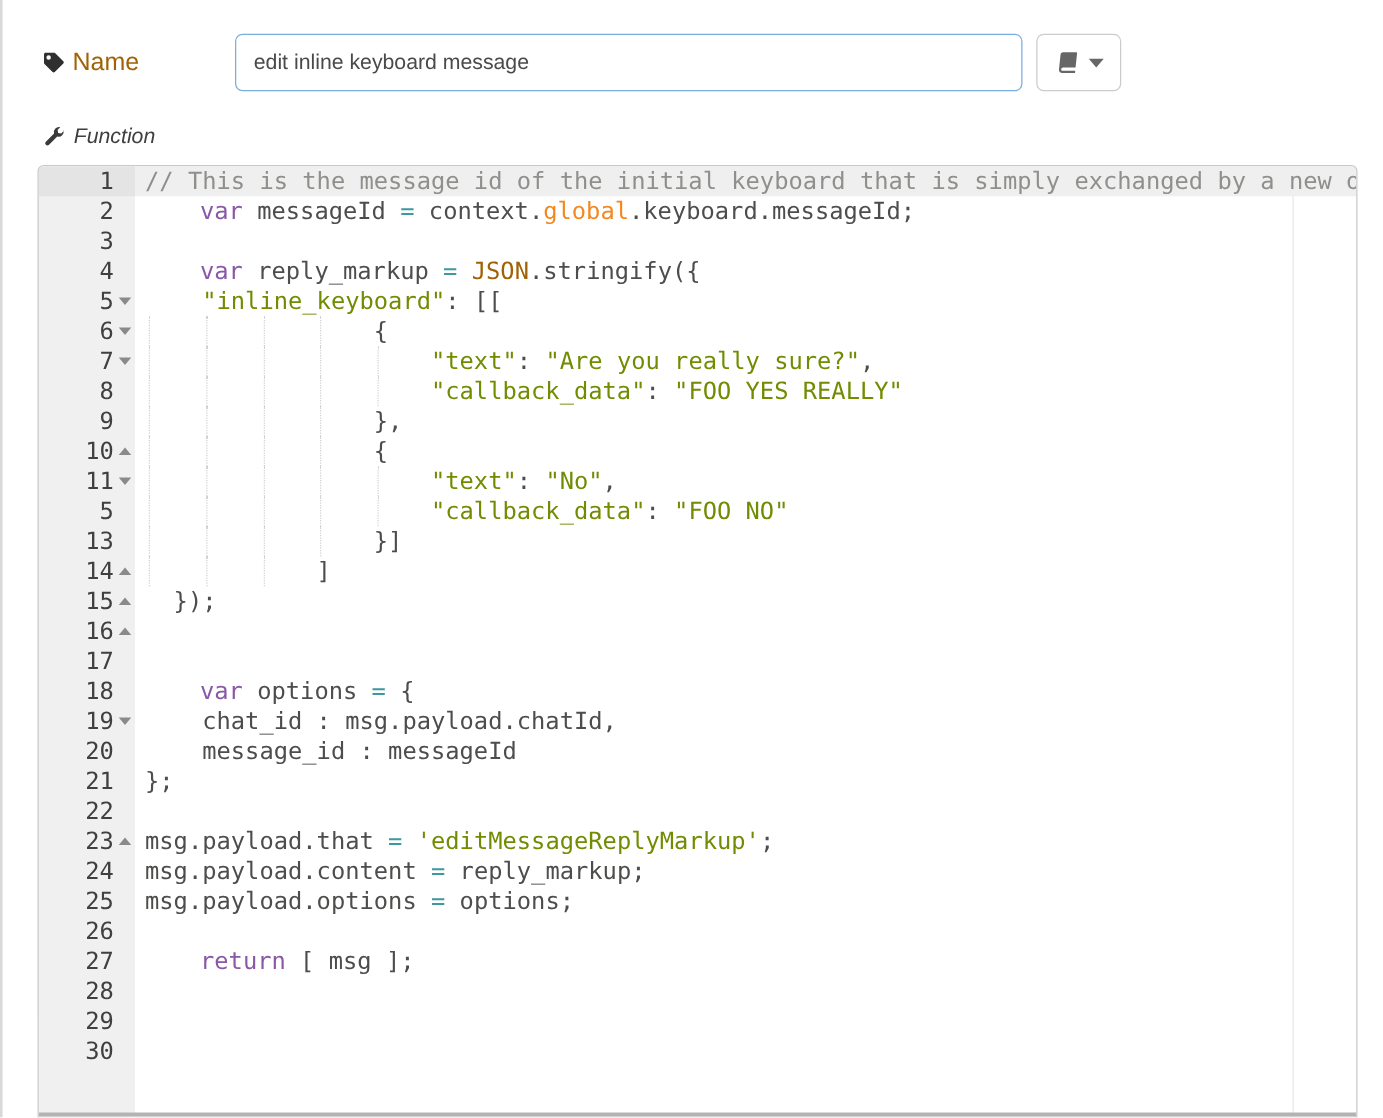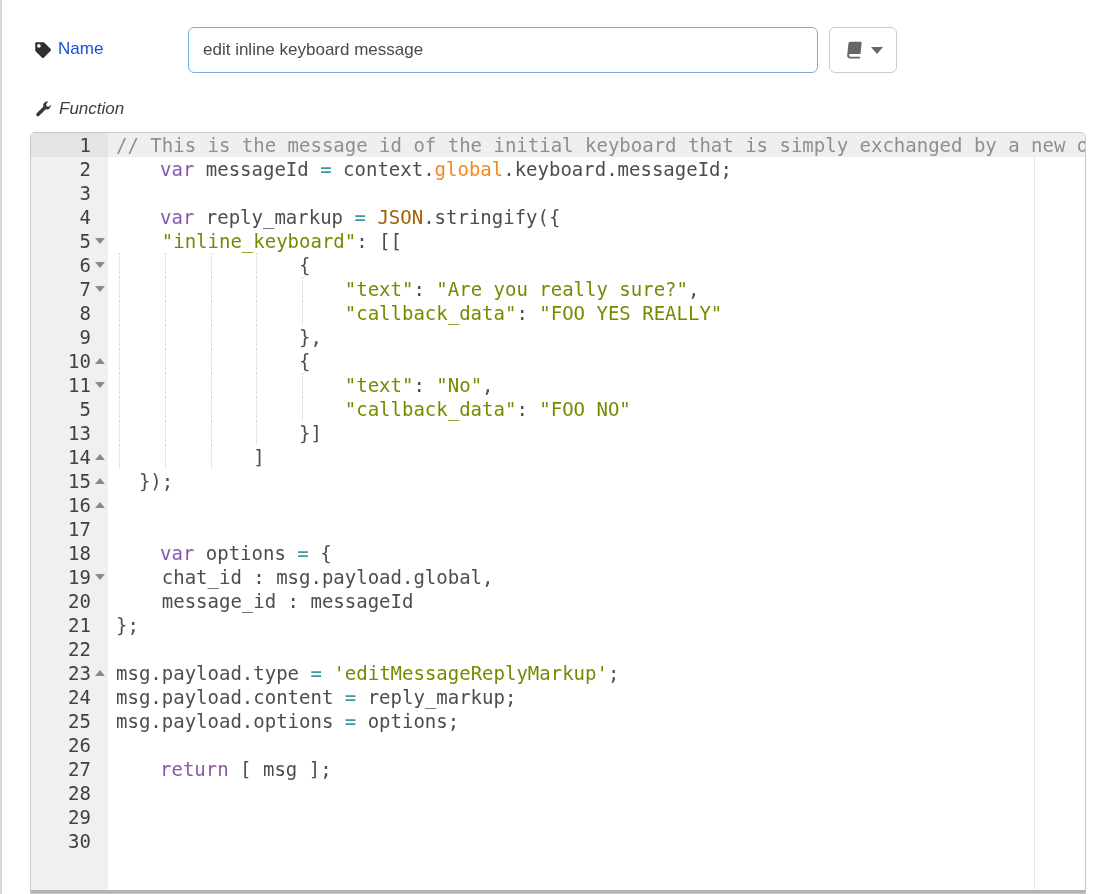--- a/index.html
+++ b/index.html
@@ -12,21 +12,21 @@
     overflow:hidden;
   }
   .page-left-edge {
     position:absolute; left:0; top:0; width:2px; height:894px;
     background:#d8d8d8;
   }
   .field-icon { position:absolute; }
   .tag-icon   { left:34px; top:41px; width:18px; height:18px; }
   .name-label {
     position:absolute; left:58px; top:39px;
-    font-size:17px; color:#1d4ed8;
+    font-size:20px; color:#a16207;
   }
   .name-input {
     position:absolute; left:188px; top:27px; width:630px; height:46px;
     border:1px solid #7aaede; border-radius:6px;
     padding:0 14px; font-family:"Liberation Sans",sans-serif;
     font-size:17px; color:#4a4a4a; background:#fff; outline:none;
   }
   .library-button {
     position:absolute; left:829px; top:27px; width:68px; height:46px;
     border:1px solid #cccccc; border-radius:6px; background:#ffffff;
@@ -290,25 +290,25 @@
       <div class="crow"><span class="iguide" style="left: calc(0ch + 11px);"></span><span class="iguide" style="left: calc(4ch + 11px);"></span><span class="iguide" style="left: calc(8ch + 11px);"></span><span class="iguide" style="left: calc(12ch + 11px);"></span><span class="ltext"><span class="tok-plain">                },</span></span></div>
       <div class="crow"><span class="iguide" style="left: calc(0ch + 11px);"></span><span class="iguide" style="left: calc(4ch + 11px);"></span><span class="iguide" style="left: calc(8ch + 11px);"></span><span class="iguide" style="left: calc(12ch + 11px);"></span><span class="ltext"><span class="tok-plain">                {</span></span></div>
       <div class="crow"><span class="iguide" style="left: calc(0ch + 11px);"></span><span class="iguide" style="left: calc(4ch + 11px);"></span><span class="iguide" style="left: calc(8ch + 11px);"></span><span class="iguide" style="left: calc(12ch + 11px);"></span><span class="iguide" style="left: calc(16ch + 11px);"></span><span class="ltext"><span class="tok-plain">                    </span><span class="tok-string">"text"</span><span class="tok-plain">: </span><span class="tok-string">"No"</span><span class="tok-plain">,</span></span></div>
       <div class="crow"><span class="iguide" style="left: calc(0ch + 11px);"></span><span class="iguide" style="left: calc(4ch + 11px);"></span><span class="iguide" style="left: calc(8ch + 11px);"></span><span class="iguide" style="left: calc(12ch + 11px);"></span><span class="iguide" style="left: calc(16ch + 11px);"></span><span class="ltext"><span class="tok-plain">                    </span><span class="tok-string">"callback_data"</span><span class="tok-plain">: </span><span class="tok-string">"FOO NO"</span></span></div>
       <div class="crow"><span class="iguide" style="left: calc(0ch + 11px);"></span><span class="iguide" style="left: calc(4ch + 11px);"></span><span class="iguide" style="left: calc(8ch + 11px);"></span><span class="iguide" style="left: calc(12ch + 11px);"></span><span class="ltext"><span class="tok-plain">                }]</span></span></div>
       <div class="crow"><span class="iguide" style="left: calc(0ch + 11px);"></span><span class="iguide" style="left: calc(4ch + 11px);"></span><span class="iguide" style="left: calc(8ch + 11px);"></span><span class="ltext"><span class="tok-plain">            ]</span></span></div>
       <div class="crow"><span class="ltext"><span class="tok-plain">  });</span></span></div>
       <div class="crow"><span class="ltext"></span></div>
       <div class="crow"><span class="ltext"></span></div>
       <div class="crow"><span class="ltext"><span class="tok-keyword">var</span><span class="tok-plain"> options </span><span class="tok-operator">=</span><span class="tok-plain"> {</span></span></div>
-      <div class="crow"><span class="ltext"><span class="tok-plain">    chat_id : msg.payload.global,</span></span></div>
+      <div class="crow"><span class="ltext"><span class="tok-plain">    chat_id : msg.payload.chatId,</span></span></div>
       <div class="crow"><span class="ltext"><span class="tok-plain">    message_id : messageId</span></span></div>
       <div class="crow"><span class="ltext"><span class="tok-plain">};</span></span></div>
       <div class="crow"><span class="ltext"></span></div>
-      <div class="crow"><span class="ltext"><span class="tok-plain">msg.payload.type </span><span class="tok-operator">=</span><span class="tok-plain"> </span><span class="tok-string">'editMessageReplyMarkup'</span><span class="tok-plain">;</span></span></div>
+      <div class="crow"><span class="ltext"><span class="tok-plain">msg.payload.that </span><span class="tok-operator">=</span><span class="tok-plain"> </span><span class="tok-string">'editMessageReplyMarkup'</span><span class="tok-plain">;</span></span></div>
       <div class="crow"><span class="ltext"><span class="tok-plain">msg.payload.content </span><span class="tok-operator">=</span><span class="tok-plain"> reply_markup;</span></span></div>
       <div class="crow"><span class="ltext"><span class="tok-plain">msg.payload.options </span><span class="tok-operator">=</span><span class="tok-plain"> options;</span></span></div>
       <div class="crow"><span class="ltext"></span></div>
       <div class="crow"><span class="ltext"><span class="tok-keyword">return</span><span class="tok-plain"> [ msg ];</span></span></div>
       <div class="crow"><span class="ltext"></span></div>
     </div>
   <div class="editor-bottom-bar"></div>
 </div>
 
 </body></html>

